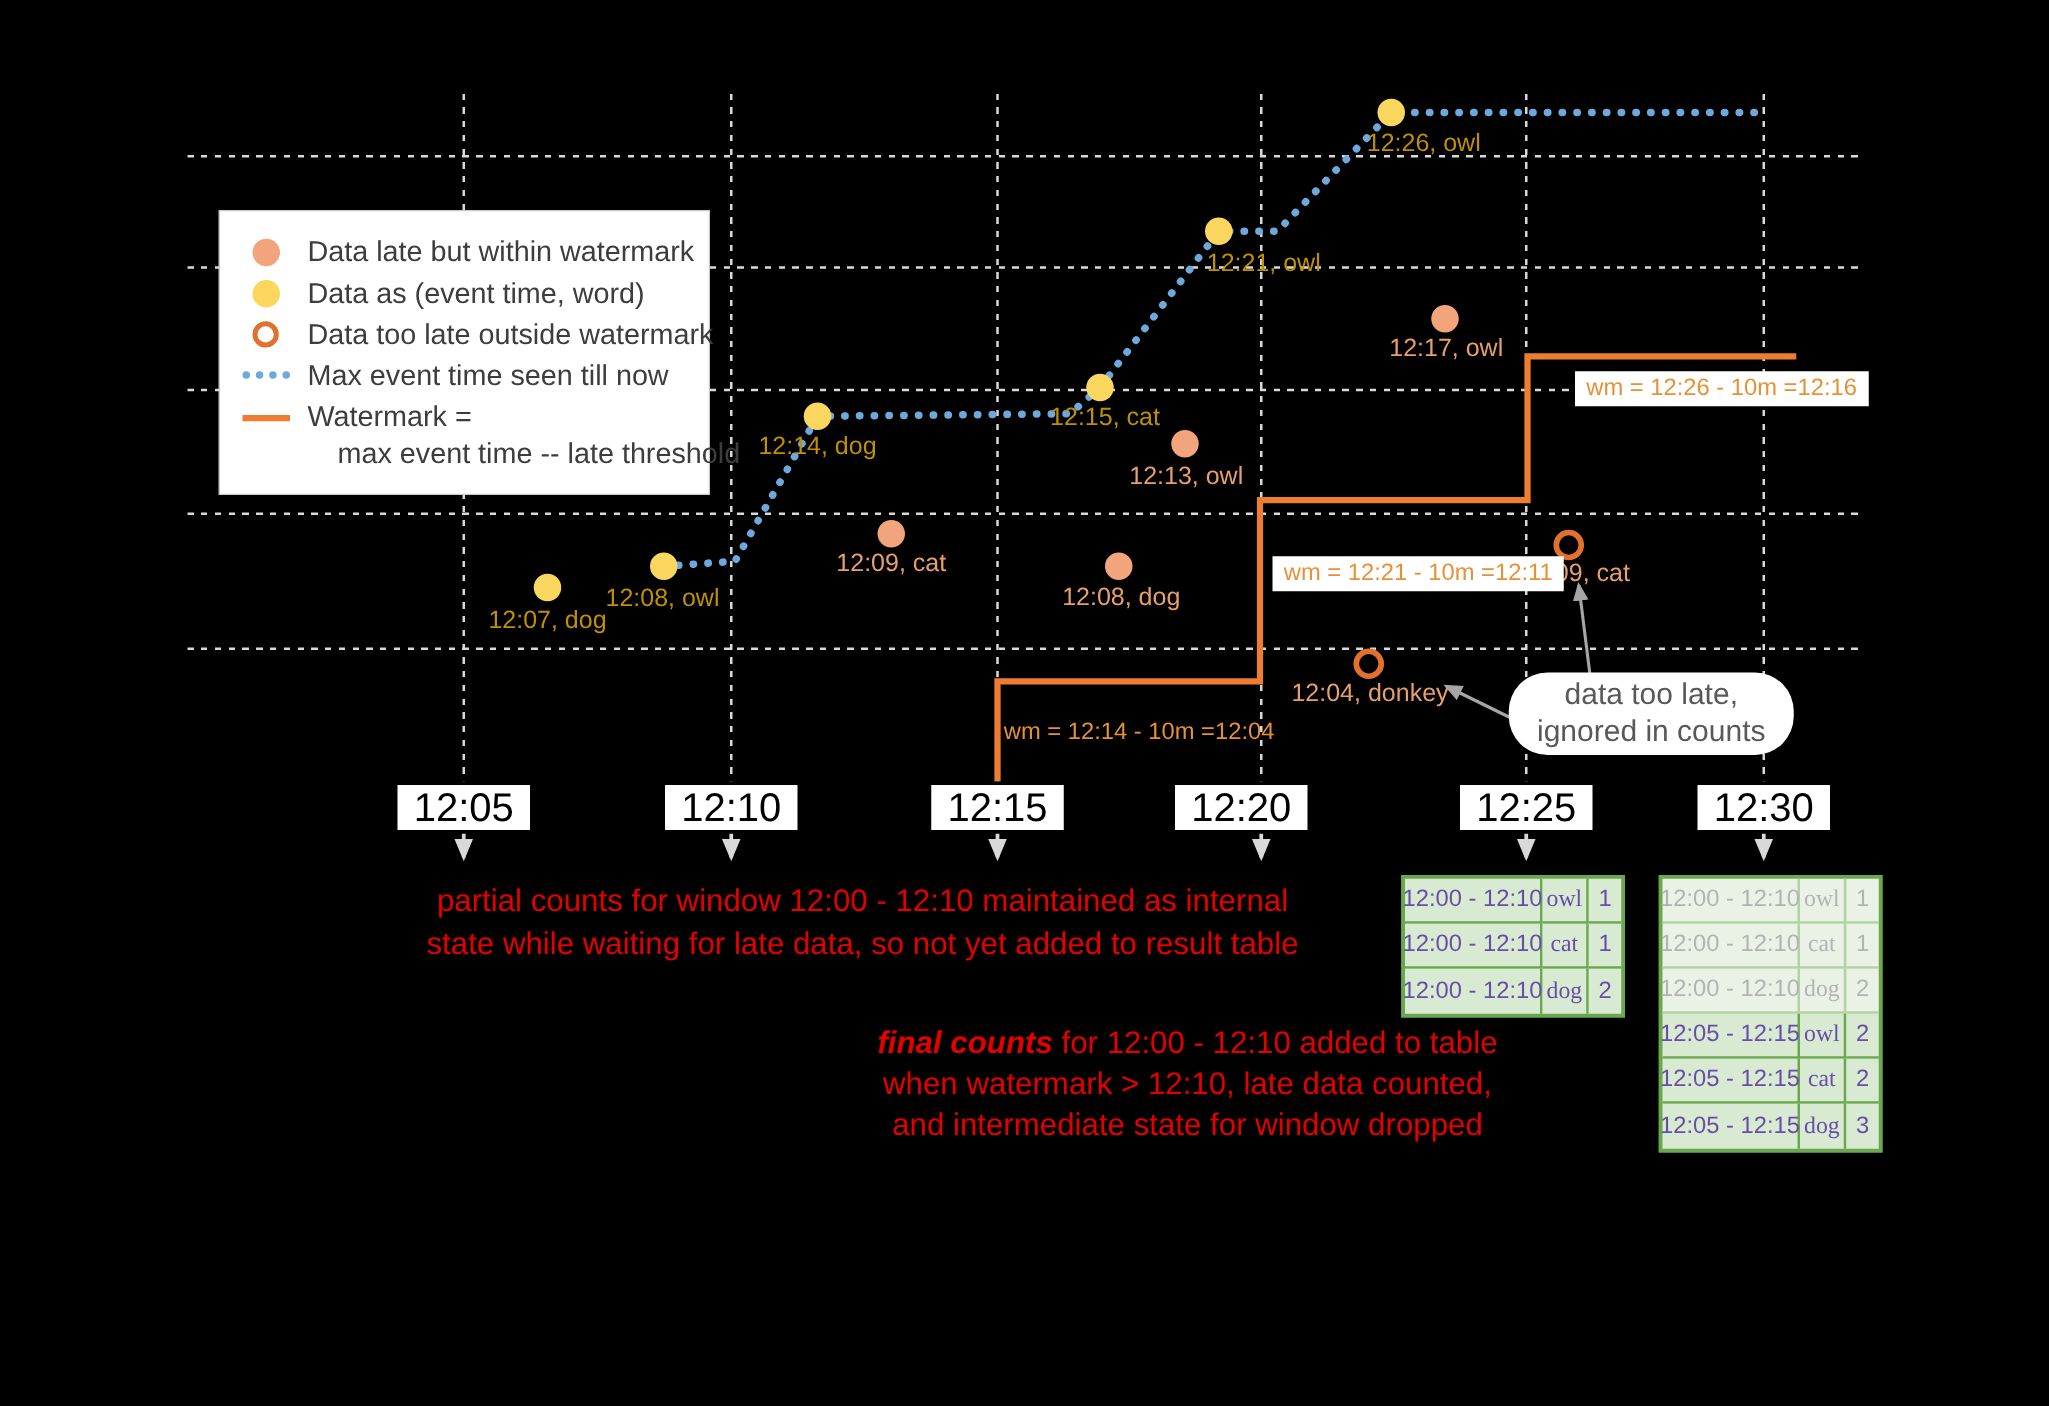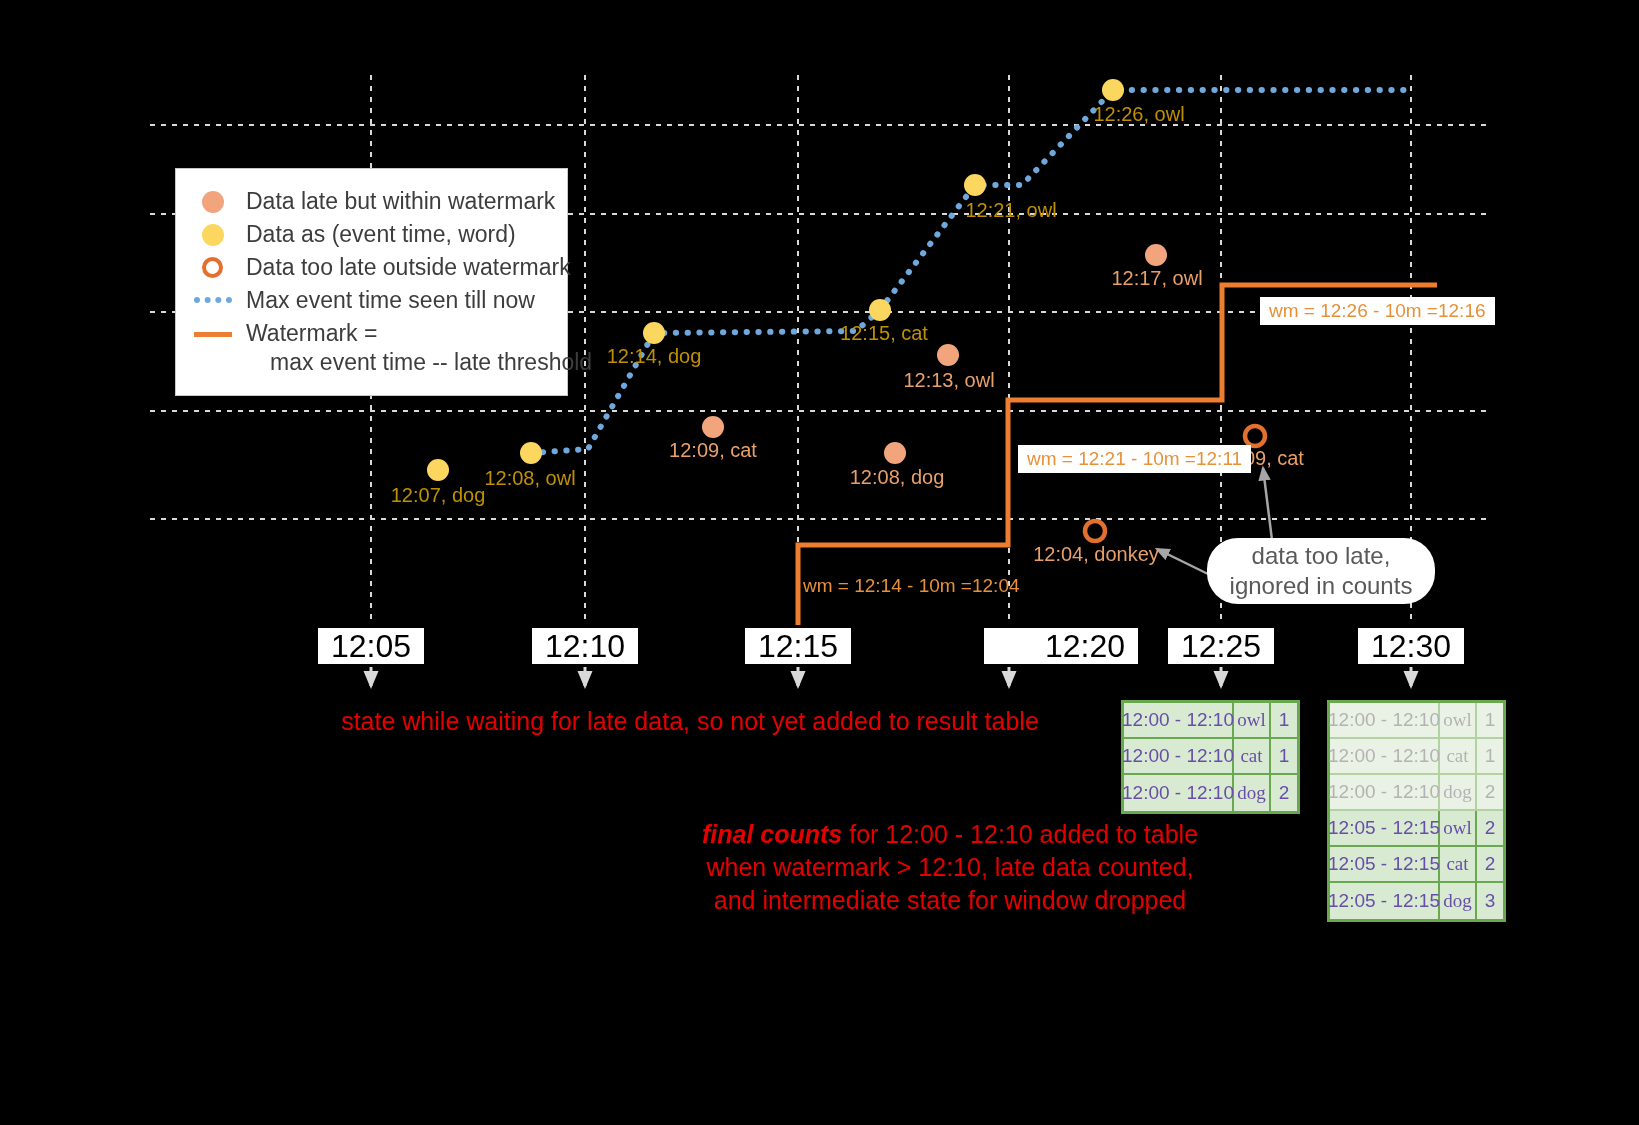--- a/index.html
+++ b/index.html
@@ -149,26 +149,27 @@
   <div id="wm-labels">
       <div class="wm-label" style="left: 803px; top: 549px; margin-top: 26px;">wm = 12:14 - 10m =12:04</div>
       <div class="wm-label boxed" style="left: 1018px; top: 405px; margin-top: 40px;">wm = 12:21 - 10m =12:11</div>
       <div class="wm-label boxed" style="left: 1228px; top: 297px; margin-left: 32px;">wm = 12:26 - 10m =12:16</div>
     </div>
 
   <div id="ticks">
       <div class="tick-box" style="left: 318px;">12:05</div>
       <div class="tick-box" style="left: 532px;">12:10</div>
       <div class="tick-box" style="left: 745px;">12:15</div>
-      <div class="tick-box" style="left: 984px; padding-left: 48px;">12:20</div>
+      <div class="tick-box" style="left: 940px;">12:20</div>
       <div class="tick-box" style="left: 1168px;">12:25</div>
       <div class="tick-box" style="left: 1358px;">12:30</div>
     </div>
 
   <div class="note-partial">
+    <div>partial counts for window 12:00 - 12:10 maintained as internal</div>
     <div>state while waiting for late data, so not yet added  to result table</div>
   </div>
 
   <div class="note-final">
     <div><span class="em">final counts</span><span> for 12:00 - 12:10 added to table</span></div>
     <div>when watermark &gt; 12:10, late data counted,</div>
     <div>and intermediate state for window dropped</div>
   </div>
 
   <div class="too-late-note">

